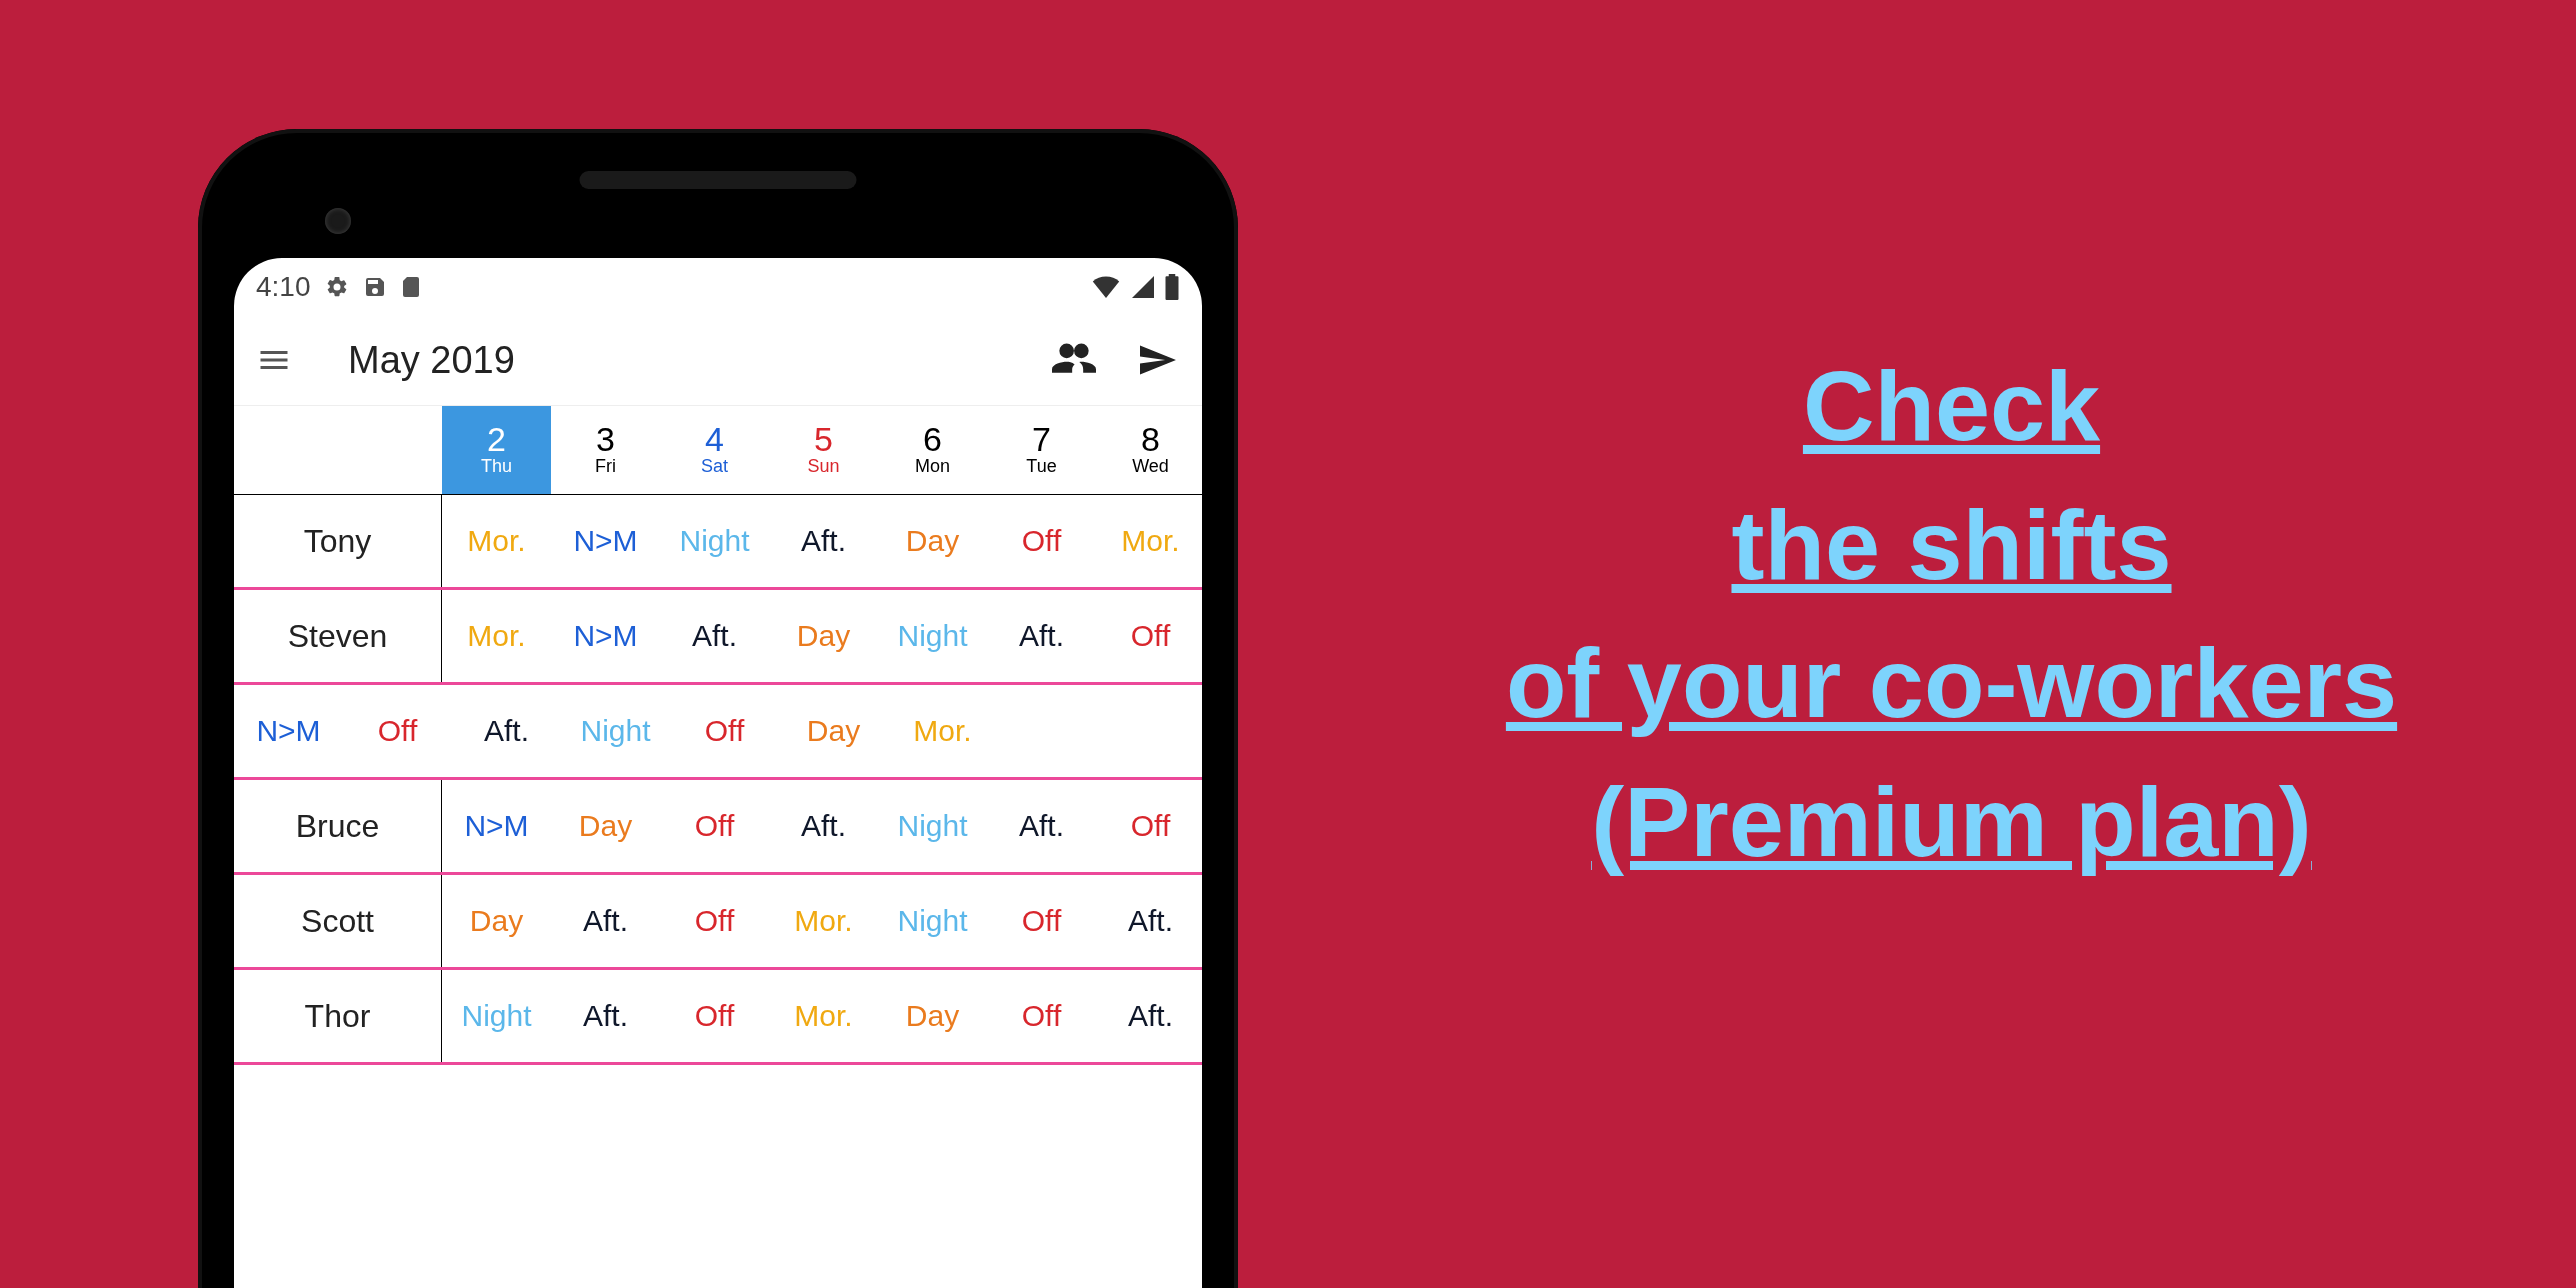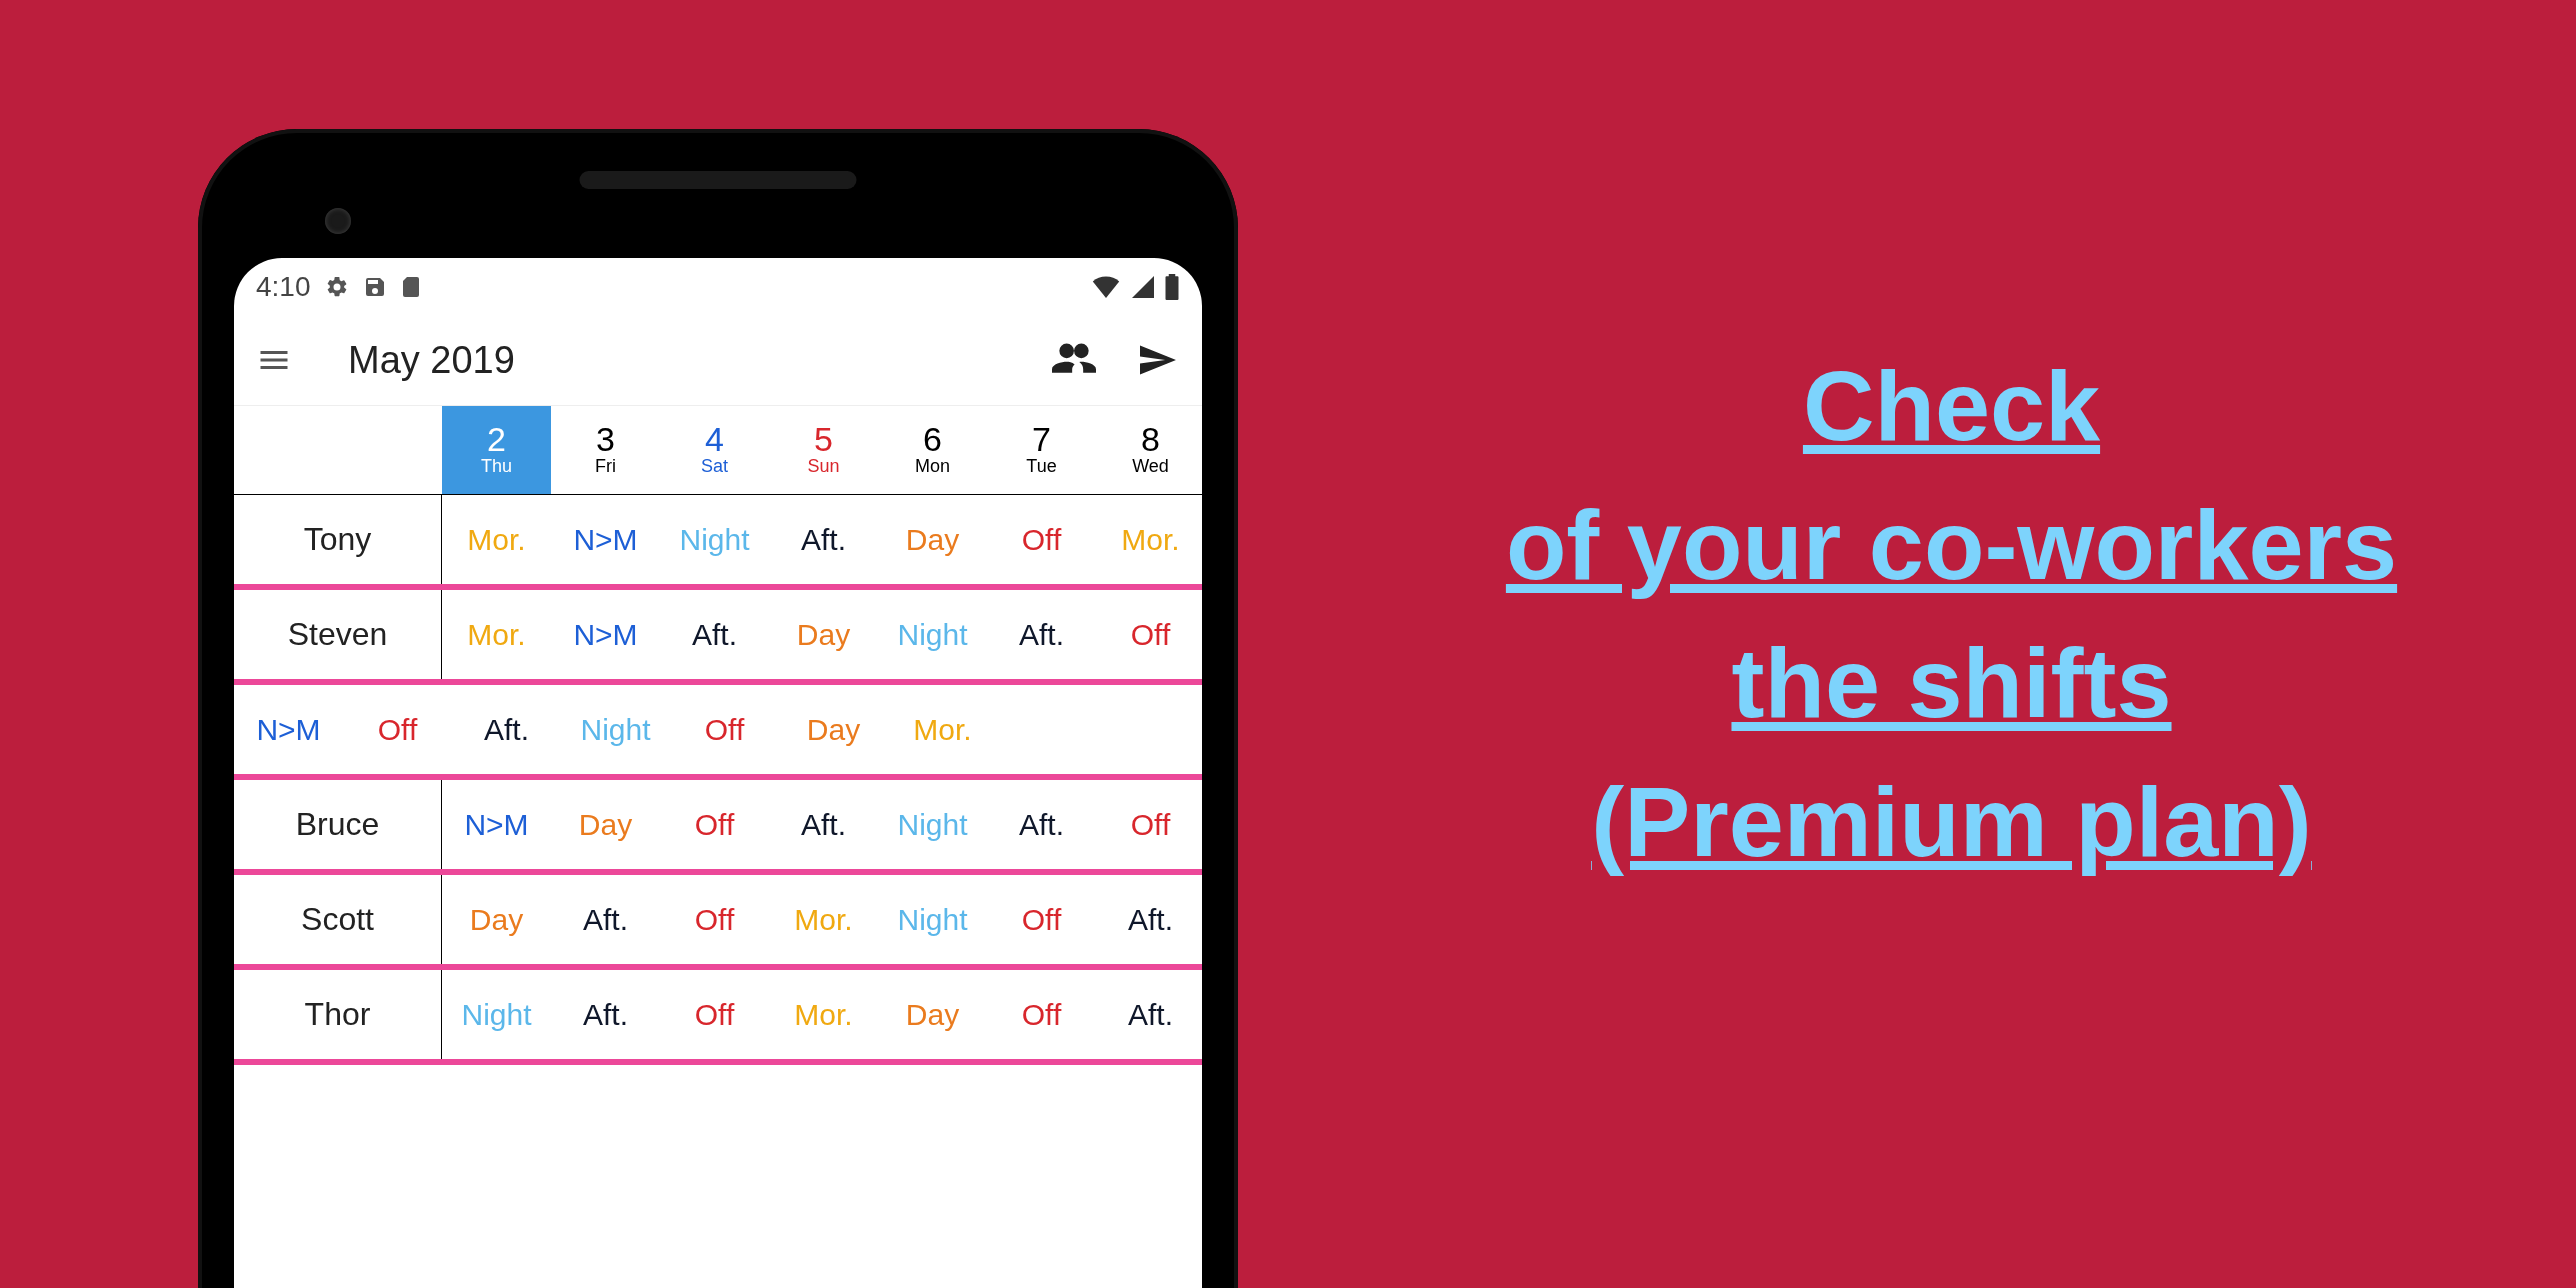--- a/index.html
+++ b/index.html
@@ -109,21 +109,21 @@
   .day-col.selected { background: #3c97e0; color: #fff; }
   .day-num { font-size: 34px; line-height: 1; }
   .day-lbl { font-size: 18px; line-height: 1.2; }
   .sat .day-num, .sat .day-lbl { color: #1d5fd6; }
   .sun .day-num, .sun .day-lbl { color: #d8262c; }
   .selected .day-num, .selected .day-lbl { color: #fff; }
   
   .data-row {
     display: flex;
     height: 95px;
-    border-bottom: 6px solid #ec4899;
+    border-bottom: 3px solid #ec4899;
   }
   .name-cell {
     width: 208px;
     flex-shrink: 0;
     display: flex;
     align-items: center;
     justify-content: center;
     font-size: 32px;
     color: #222;
     border-right: 1px solid #000;
@@ -143,22 +143,22 @@
   .c-night { color: #5bb7ea; }
   .c-aft { color: #0f172a; }
   .c-day { color: #ea7b1e; }
   .c-off { color: #d8262c; }
 </style>
 </head>
 <body>
 
 <div class="promo-text">
   <div>Check</div>
+  <div>the shifts</div>
   <div>of your co-workers</div>
-  <div>the shifts</div>
   <div>(Premium plan)</div>
 </div>
 
 <div class="phone-frame">
   <div class="phone-speaker"></div>
   <div class="phone-cam"></div>
   <div class="screen">
 
     <div class="status-bar">
       <div class="status-left">

